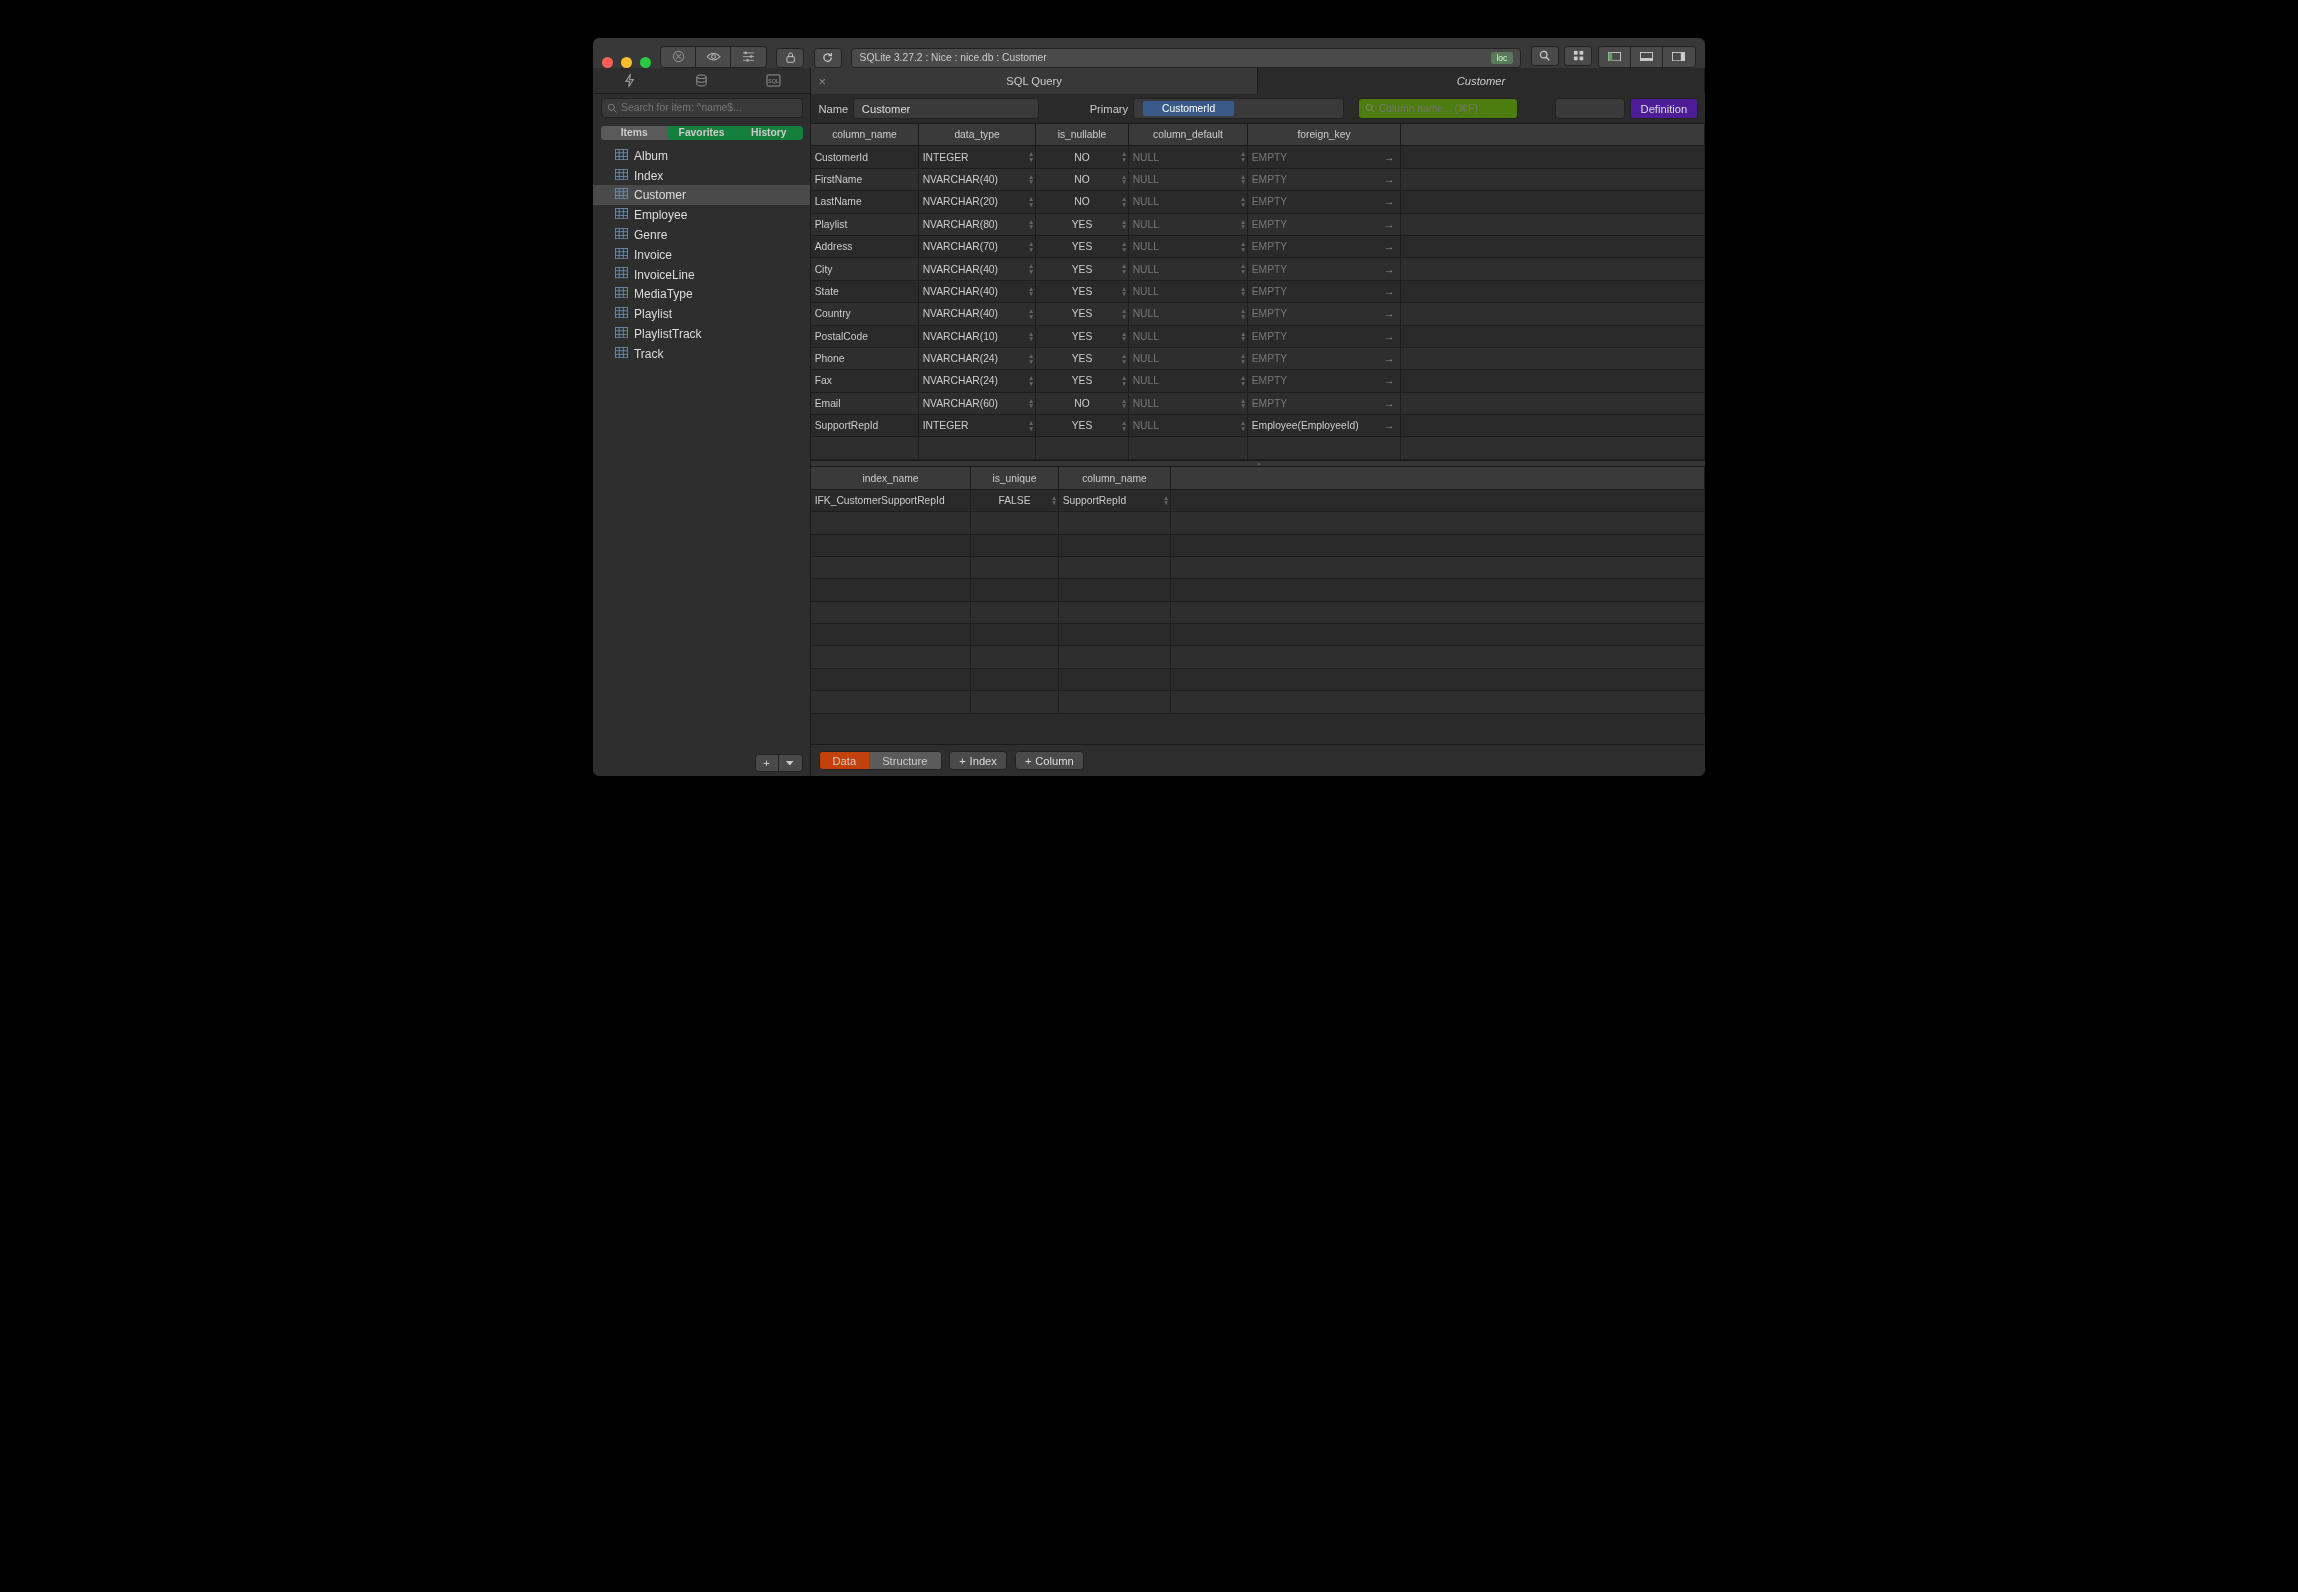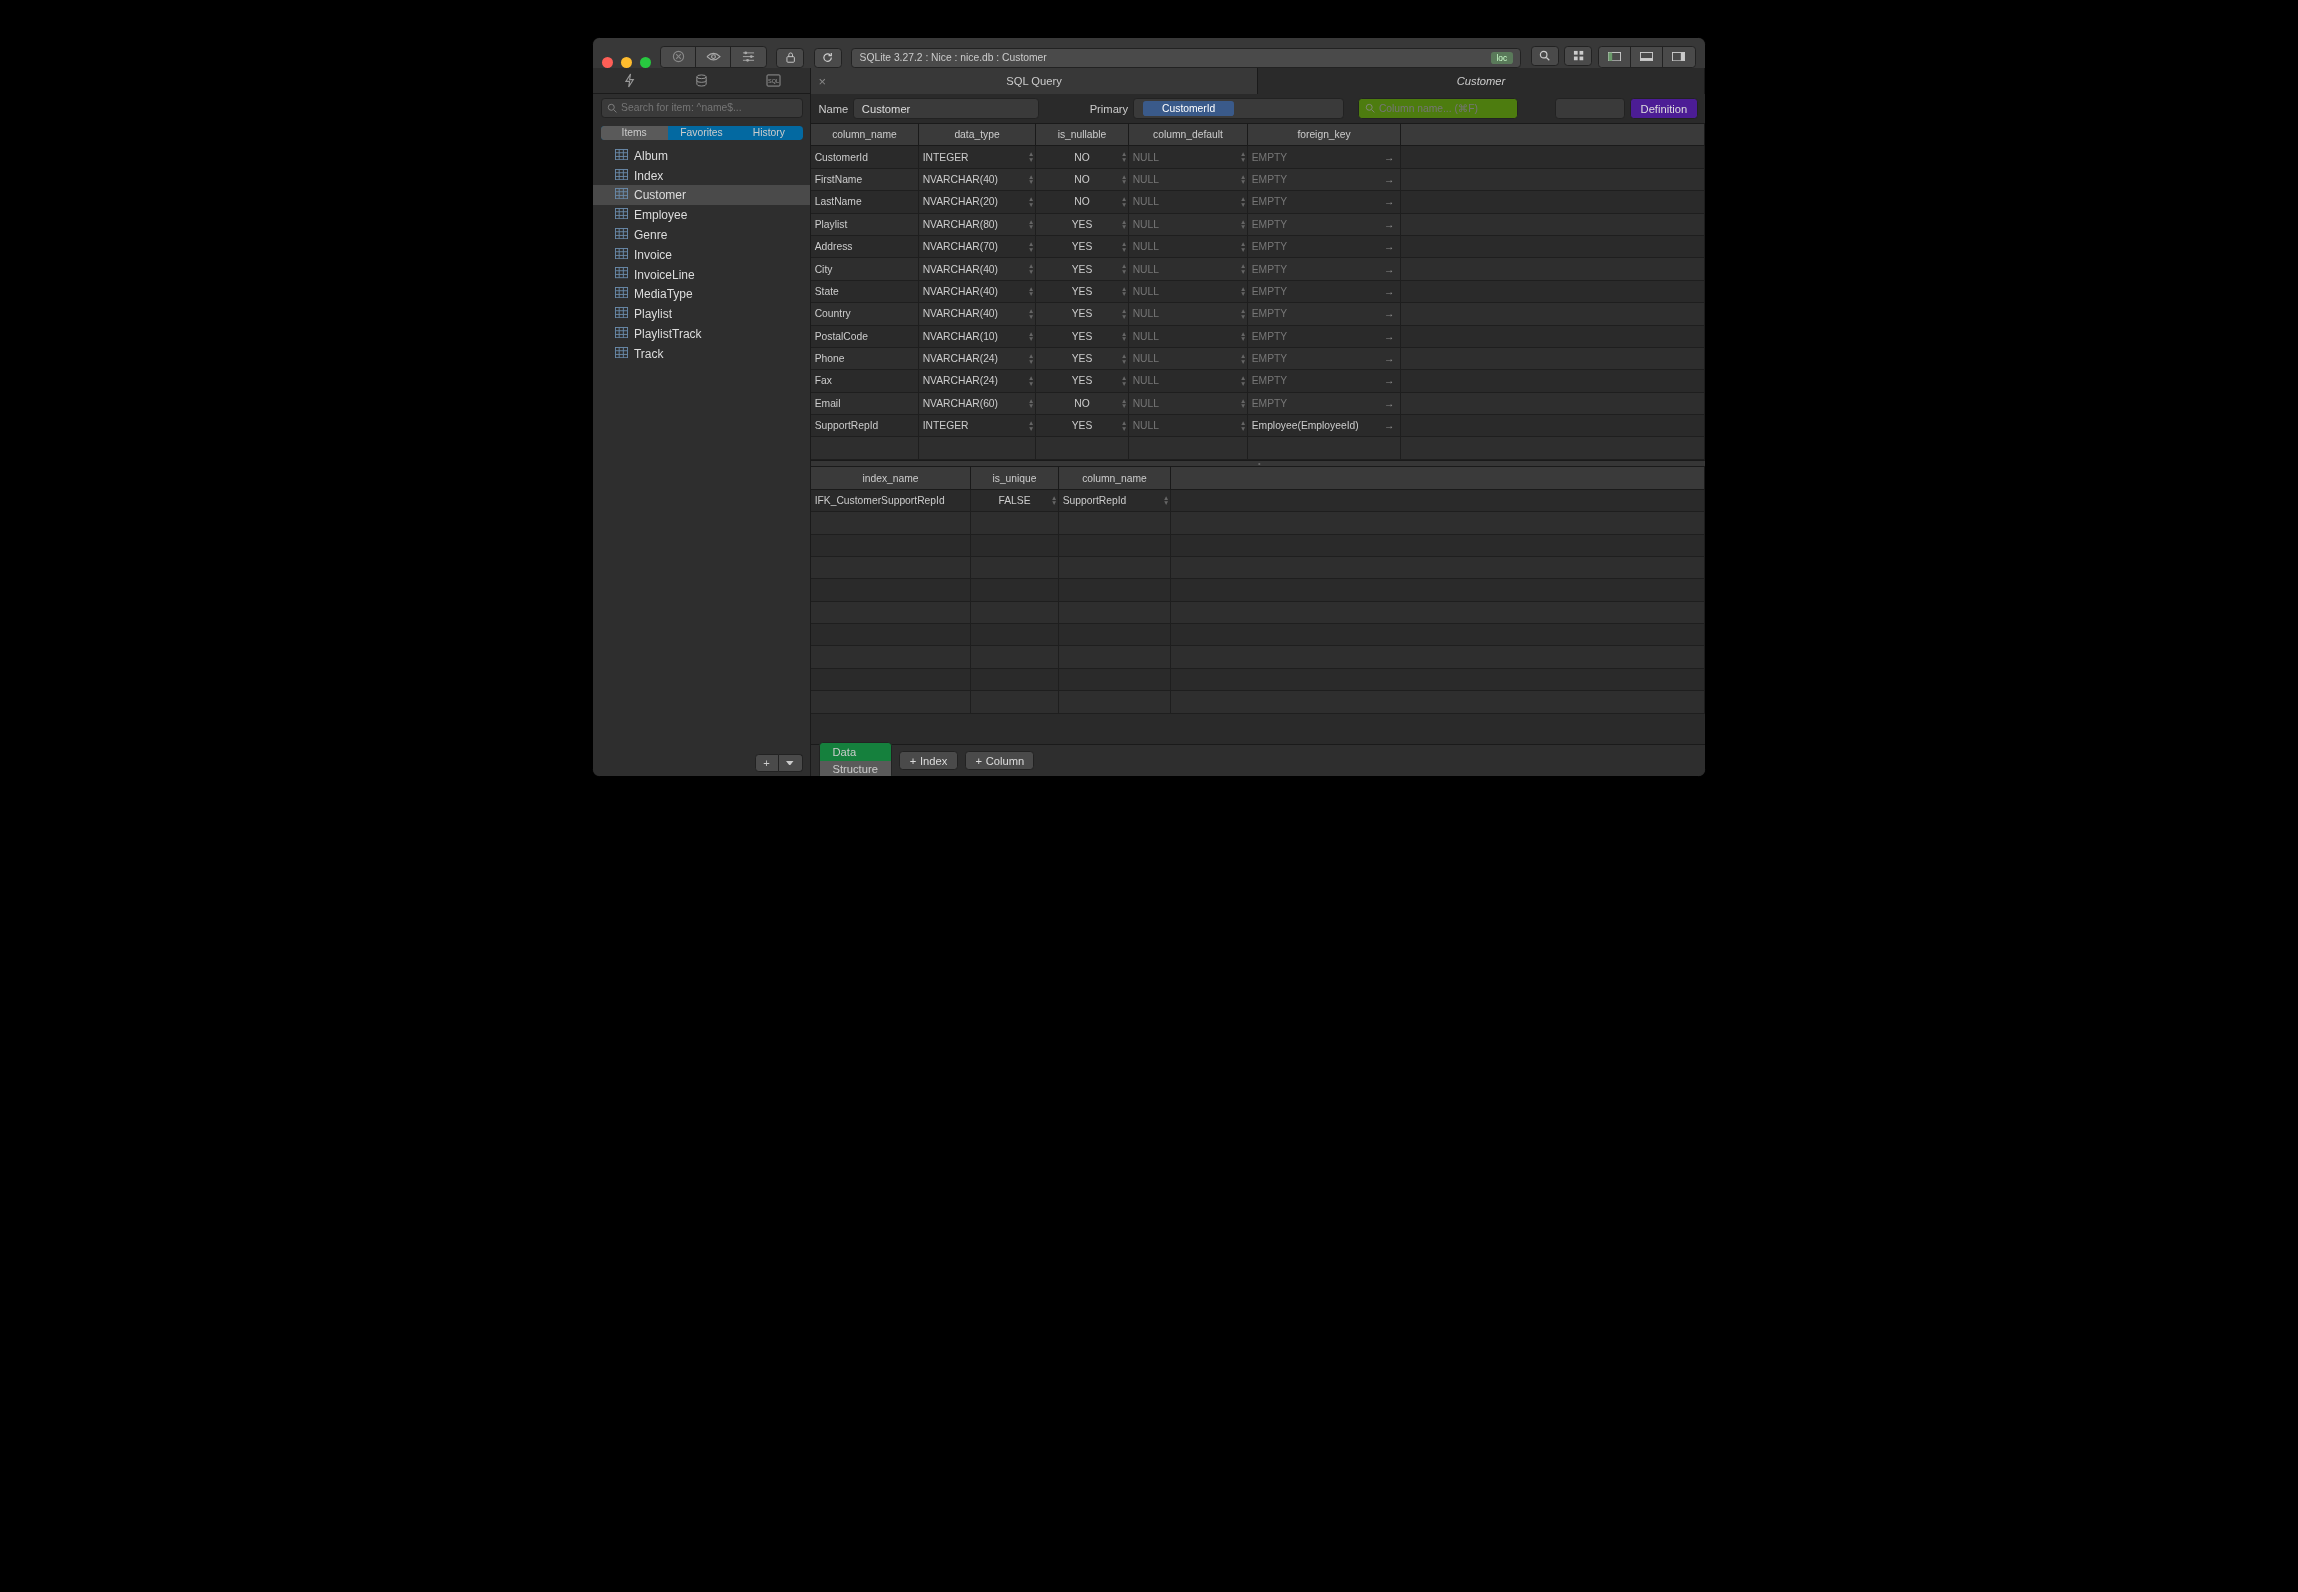--- a/index.html
+++ b/index.html
@@ -20,21 +20,21 @@
   .right-icons { display:flex; gap:5.6px;}
   .ri-group { display:flex; background:#4a4a4a; border-radius:3.7px; border:0.9px solid #222;}
   .ri-btn { width:32px; height:20.5px; display:flex; align-items:center; justify-content:center; color:#ccc; font-size:10.3px; border-right:0.9px solid #222;}
   .ri-btn:last-child{border-right:none;}
   .main { display:flex; height: 708px;}
   .sidebar { width:218px; background:#2e2e2e; border-right:0.9px solid #1a1a1a; display:flex; flex-direction:column;}
   .side-tabs { height:26px; display:flex; align-items:center; justify-content:space-around; border-bottom:0.9px solid #1a1a1a;}
   .side-tab-icon { width:18.6px; height:18.6px; color:#888; display:flex; align-items:center; justify-content:center;}
   .side-search { margin:3.7px 7.5px; height:20.5px; background:#3a3a3a; border-radius:3.7px; display:flex; align-items:center; padding:0 5.6px; gap:3.7px; border:0.9px solid #222;}
   .side-search input { background:none; border:none; outline:none; color:#ccc; font-size:10.3px; flex:1;}
-  .side-seg { margin:3.7px 7.5px; display:flex; background:#0369a1; border-radius:3.7px; overflow:hidden; font-size:10.3px;}
+  .side-seg { margin:3.7px 7.5px; display:flex; background:#15803d; border-radius:3.7px; overflow:hidden; font-size:10.3px;font-weight:bold;}
   .seg-btn { flex:1; text-align:center; padding:1.9px 0; color:#ccc; cursor:pointer;}
   .seg-btn.active { background:#5a5a5a;}
   .tree { flex:1; overflow:auto; padding-top:1.9px;}
   .tree-item { display:flex; align-items:center; gap:5.6px; padding:2.8px 7.5px 2.8px 22.4px; font-size:12px; color:#ddd; cursor:pointer;}
   .tree-item.selected { background:#4a4a4a;}
   .table-icon { width:13px; height:11.2px; display:inline-block;}
   .side-footer { height:26px; display:flex; align-items:center; justify-content:flex-end; padding:0 7.5px; gap:0;}
   .sf-btn { width:24px; height:18.6px; background:#4a4a4a; display:flex; align-items:center; justify-content:center; color:#ccc; font-size:11.2px; border:0.9px solid #222;}
   .sf-btn:first-child{border-radius:3.7px 0 0 3.7px;}
   .sf-btn:last-child{border-radius:0 3.7px 3.7px 0; border-left:none;}
@@ -70,21 +70,21 @@
   .arrow-r { position:absolute; right:5.6px; color:#888; font-size:10.3px;}
   .splitter { height:7.5px; background:#363636; border-top:0.9px solid #1a1a1a; border-bottom:0.9px solid #1a1a1a; position:relative;}
   .splitter::after{content:"•"; position:absolute; left:50%; color:#666; font-size:7.5px; top:-1.9px;}
   .idx-header { display:flex; height:22.4px; background:#3a3a3a; border-bottom:0.9px solid #1a1a1a;}
   .i1{width:160px;} .i2{width:88px;} .i3{width:112px;} .i4{flex:1;}
   .idx-body { flex:1; overflow:auto;}
   .idx-row { display:flex; height:22.4px; border-bottom:0.9px solid #1e1e1e;}
   .idx-row:nth-child(even){background:#2e2e2e;}
   .idx-row:nth-child(odd){background:#2a2a2a;}
   .footer { height:32px; display:flex; align-items:center; padding:0 7.5px; gap:7.5px; border-top:0.9px solid #1a1a1a; background:#2e2e2e;}
-  .foot-seg { display:flex; background:#15803d; border-radius:3.7px; overflow:hidden; border:0.9px solid #222;flex-direction:column;}
+  .foot-seg { display:flex; background:#c2410c; border-radius:3.7px; overflow:hidden; border:0.9px solid #222;}
   .foot-seg-btn { padding:2.8px 13px; font-size:11.2px; color:#ccc; cursor:pointer;}
   .foot-seg-btn.active{background:#5a5a5a;}
   .foot-btn { background:#4a4a4a; border:0.9px solid #222; border-radius:3.7px; padding:2.8px 9.3px; font-size:11.2px; color:#ddd; display:flex; align-items:center; gap:3.7px;}
   svg{display:block;}
 </style>
 </head>
 <body>
 
 <div class="window">
 

